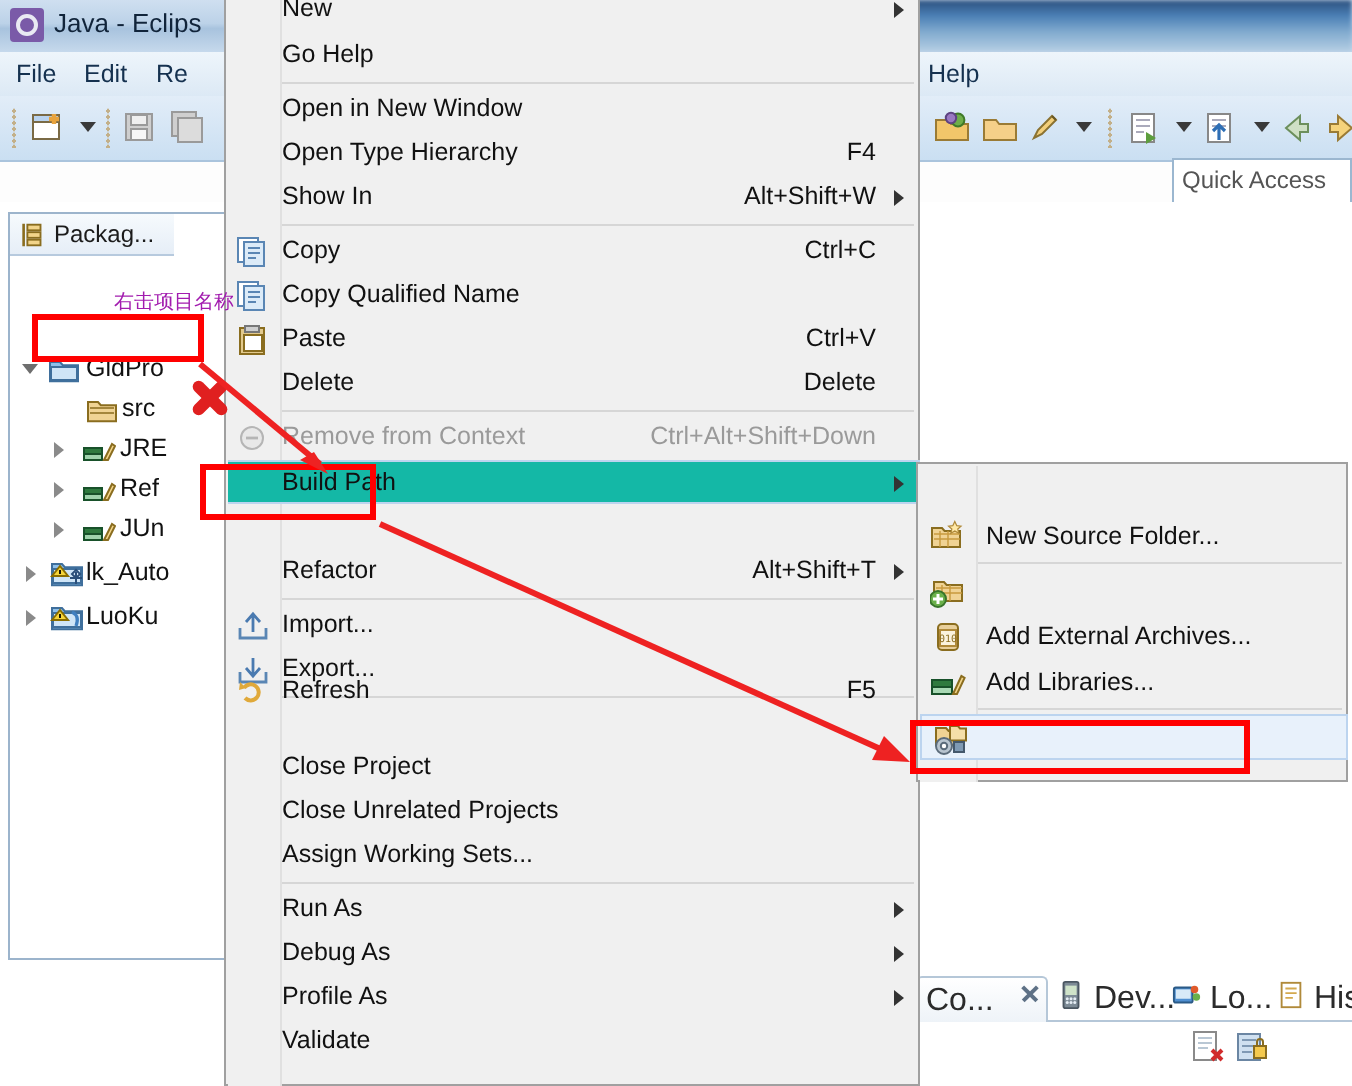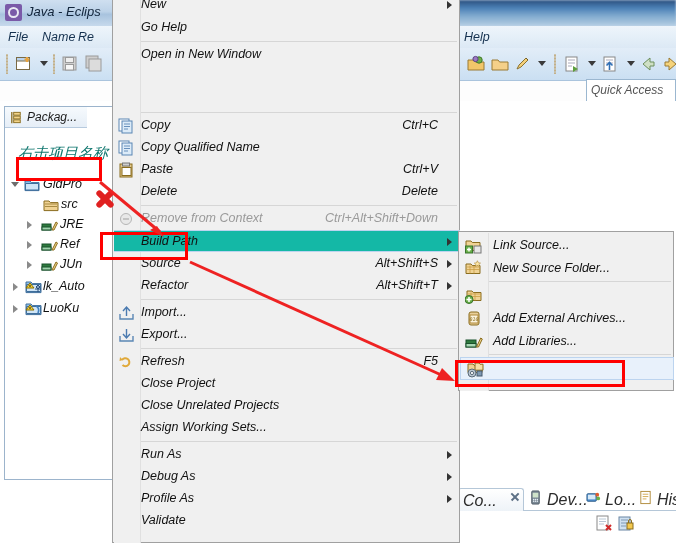--- a/index.html
+++ b/index.html
@@ -5,21 +5,21 @@
   html,body{margin:0;padding:0;}
   body{
     width:676px;height:543px;
     background:#fff;
     font-family:"Liberation Sans", sans-serif;
     font-size:12px;
     color:#000;
     overflow:hidden;
     position:relative;
   }
-  #root{position:absolute;left:0;top:0;width:676px;height:543px;overflow:hidden;font-style:italic;}
+  #root{position:absolute;left:0;top:0;width:676px;height:543px;overflow:hidden;}
 
   
   .eclipse{position:absolute;left:0;top:0;width:676px;height:543px;background:#fdfdfd;}
   .titlebar{
     position:absolute;left:0;top:0;width:676px;height:26px;
     background:linear-gradient(180deg,#cfdff0 0%,#bcd2e8 45%,#a8c3de 55%,#c6d9ec 100%);
     border-bottom:1px solid #7f9db9;
   }
   .title-img{
     position:absolute;left:262px;top:0;width:414px;height:26px;
@@ -120,21 +120,21 @@
   .btab .bico{position:absolute;left:0;top:2px;width:15px;height:15px;}
   .btab .blbl{position:absolute;left:19px;top:3px;}
   .btab.active{background:linear-gradient(180deg,#ffffff,#eef3f8);border:1px solid #b5c7d8;border-bottom:none;border-radius:3px 3px 0 0;}
   .closex{position:absolute;top:8px;width:9px;height:9px;}
   .closex:before,.closex:after{content:"";position:absolute;left:0;top:4px;width:10px;height:1.6px;background:#5e7186;}
   .closex:before{transform:rotate(45deg);}
   .closex:after{transform:rotate(-45deg);}
 
   
   .ann-box{position:absolute;border:3px solid #ff0000;box-sizing:border-box;}
-  .ann-text{position:absolute;font-size:15px;color:#0f766e;white-space:nowrap;font-family:"DejaVu Sans",sans-serif;}
+  .ann-text{position:absolute;font-size:10px;color:#a21caf;white-space:nowrap;font-family:"DejaVu Sans",sans-serif;margin-left:39px;}
   .ann-svg{position:absolute;left:0;top:0;width:676px;height:543px;pointer-events:none;}
   .redx{position:absolute;width:26px;height:26px;}
   .redx:before,.redx:after{content:"";position:absolute;left:2px;top:11px;width:22px;height:6px;background:#e02020;border-radius:3px;}
   .redx:before{transform:rotate(45deg);}
   .redx:after{transform:rotate(-45deg);}
 </style>
 </head>
 <body>
 
 <div id="root">
@@ -143,21 +143,21 @@
 
     <div class="titlebar">
       <div class="title-img"></div>
       <div class="title-img2"></div>
       <div class="app-icon"></div>
       <div class="app-title">Java - Eclips</div>
     </div>
 
     <div class="menubar">
       <div class="mi" style="left:8px">File</div>
-      <div class="mi" style="left:42px">Name</div>
+      <div class="mi" style="left:42px">Edit</div>
       <div class="mi" style="left:78px">Re</div>
       <div class="mi" style="left:464px">Help</div>
     </div>
 
     <div class="toolbar">
       <div class="tb-sep" style="left:6px"></div>
 
       <svg class="tbicon" style="left:14px" viewBox="0 0 20 20">
         <rect x="2.5" y="3.5" width="13" height="12" fill="#fff" stroke="#7a6a45"></rect>
         <rect x="2.5" y="3.5" width="13" height="3.5" fill="#b9d3ef" stroke="#7a6a45"></rect>
@@ -369,21 +369,30 @@
 
     <div class="mitem" style="top:24px">
       <div class="mlabel">Go Help</div>
     </div>
     <div class="msep" style="top:48px"></div>
 
     <div class="mitem" style="top:51px">
       <div class="mlabel">Open in New Window</div>
     </div>
 
-
+    <div class="mitem" style="top:73px">
+      <div class="mlabel">Open Type Hierarchy</div>
+      <div class="maccel">F4</div>
+    </div>
+
+    <div class="mitem" style="top:95px">
+      <div class="mlabel">Show In</div>
+      <div class="maccel">Alt+Shift+W</div>
+      <div class="msub"></div>
+    </div>
     <div class="msep" style="top:119px"></div>
 
     <div class="mitem" style="top:122px">
       <svg class="micon" viewBox="0 0 17 16">
         <rect x="1" y="1" width="10" height="12" fill="#fff" stroke="#5a86b4"></rect>
         <rect x="4" y="3" width="10" height="12" fill="#dcebf8" stroke="#5a86b4"></rect>
         <path d="M6 6 h6 M6 8.5 h6 M6 11 h4" stroke="#5a86b4" stroke-width="0.9"></path>
       </svg>
       <div class="mlabel">Copy</div>
       <div class="maccel">Ctrl+C</div>
@@ -421,25 +430,20 @@
       </svg>
       <div class="mlabel">Remove from Context</div>
       <div class="maccel">Ctrl+Alt+Shift+Down</div>
     </div>
 
     <div class="mitem hl" style="top:237px">
       <div class="mlabel">Build Path</div>
       <div class="msub"></div>
     </div>
 
-    <div class="mitem" style="top:260px">
-      <div class="mlabel">Source</div>
-      <div class="maccel">Alt+Shift+S</div>
-      <div class="msub"></div>
-    </div>
 
     <div class="mitem" style="top:282px">
       <div class="mlabel">Refactor</div>
       <div class="maccel">Alt+Shift+T</div>
       <div class="msub"></div>
     </div>
     <div class="msep" style="top:306px"></div>
 
     <div class="mitem" style="top:309px">
       <svg class="micon" viewBox="0 0 17 16">
@@ -451,21 +455,21 @@
 
     <div class="mitem" style="top:331px">
       <svg class="micon" viewBox="0 0 17 16">
         <path d="M2 9 v5 h13 v-5" fill="none" stroke="#5a86b4" stroke-width="1.4"></path>
         <path d="M8.5 2 V11 M5 7 l3.5 4 l3.5 -4" fill="none" stroke="#4a7ab0" stroke-width="1.4"></path>
       </svg>
       <div class="mlabel">Export...</div>
     </div>
     <div class="msep" style="top:355px"></div>
 
-    <div class="mitem" style="top:358px">
+    <div class="mitem" style="top:342px">
       <svg class="micon" viewBox="0 0 17 16">
         <path d="M4 6 a4 4 0 1 1 0.5 5" fill="none" stroke="#e0a93a" stroke-width="2"></path>
         <path d="M2 3 l3 3 l-3.5 1 z" fill="#e0a93a"></path>
       </svg>
       <div class="mlabel">Refresh</div>
       <div class="maccel">F5</div>
     </div>
 
     <div class="mitem" style="top:380px">
       <div class="mlabel">Close Project</div>
@@ -496,29 +500,20 @@
     </div>
 
     <div class="mitem" style="top:517px">
       <div class="mlabel">Validate</div>
     </div>
   </div>
 
   <div class="submenu">
     <div class="gutter"></div>
 
-    <div class="sitem" style="top:2px">
-      <svg class="sicon" viewBox="0 0 18 17">
-        <path d="M1 4 h5 l1.3 1.5 H15 v8 H1 z" fill="#f0d394" stroke="#8a6d1f"></path>
-        <rect x="0.5" y="9" width="7" height="7" fill="#6ab04a" stroke="#38742b"></rect>
-        <path d="M4 10.5 v4 M2 12.5 h4" stroke="#fff" stroke-width="1.4"></path>
-        <rect x="9" y="9" width="7" height="7" fill="#e8e8e8" stroke="#777"></rect>
-      </svg>
-      <div class="mlabel">Link Source...</div>
-    </div>
 
     <div class="sitem" style="top:25px">
       <svg class="sicon" viewBox="0 0 18 17">
         <path d="M1 4 h5 l1.3 1.5 H15 v8 H1 z" fill="#f0d394" stroke="#8a6d1f"></path>
         <path d="M2 7 h13 M2 9.5 h13 M5 5.5 v8 M9 5.5 v8" stroke="#c79a3e" stroke-width="0.7"></path>
         <path d="M12 1 l1.6 3.4 l3.4 0.4 l-2.6 2.3 l0.8 3.4 l-3.2 -1.9 l-3.2 1.9 l0.8 -3.4 l-2.6 -2.3 l3.4 -0.4 z" fill="#ffe9a8" stroke="#b08a3a" transform="translate(0,-0.5) scale(0.62) translate(8,1)"></path>
       </svg>
       <div class="mlabel">New Source Folder...</div>
     </div>
 

